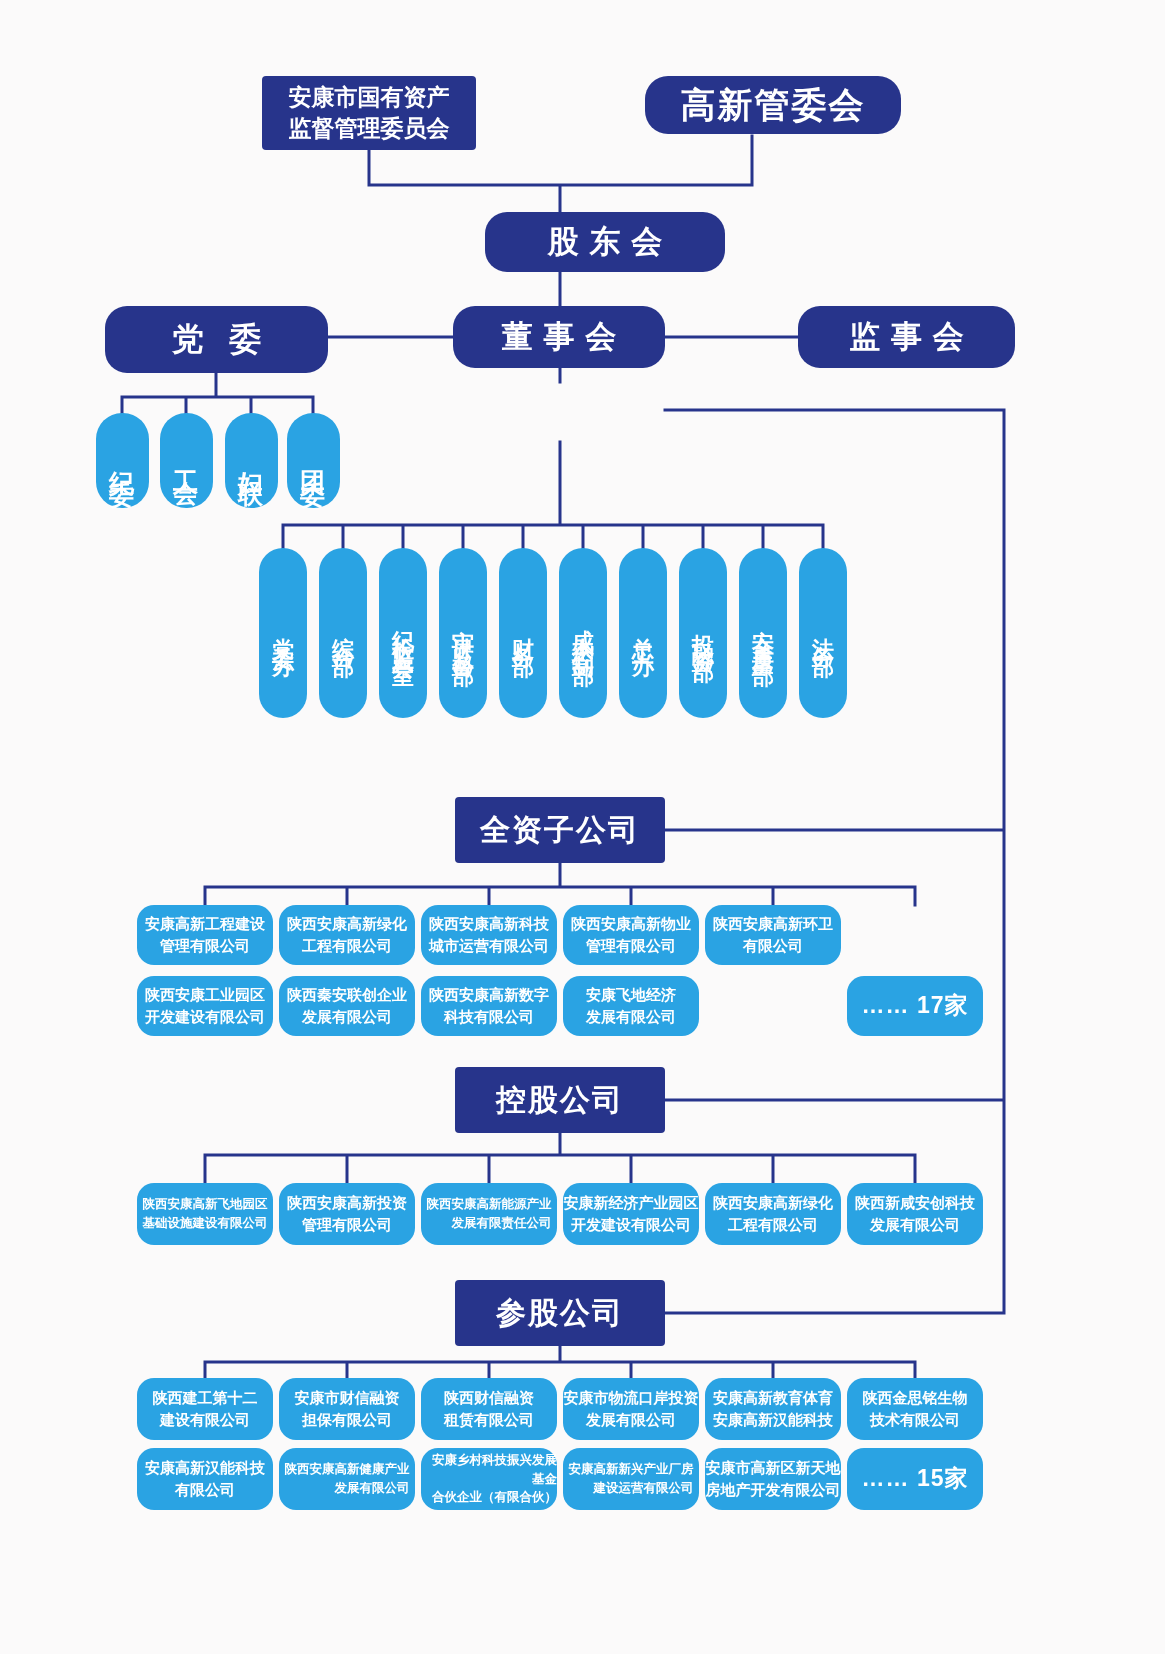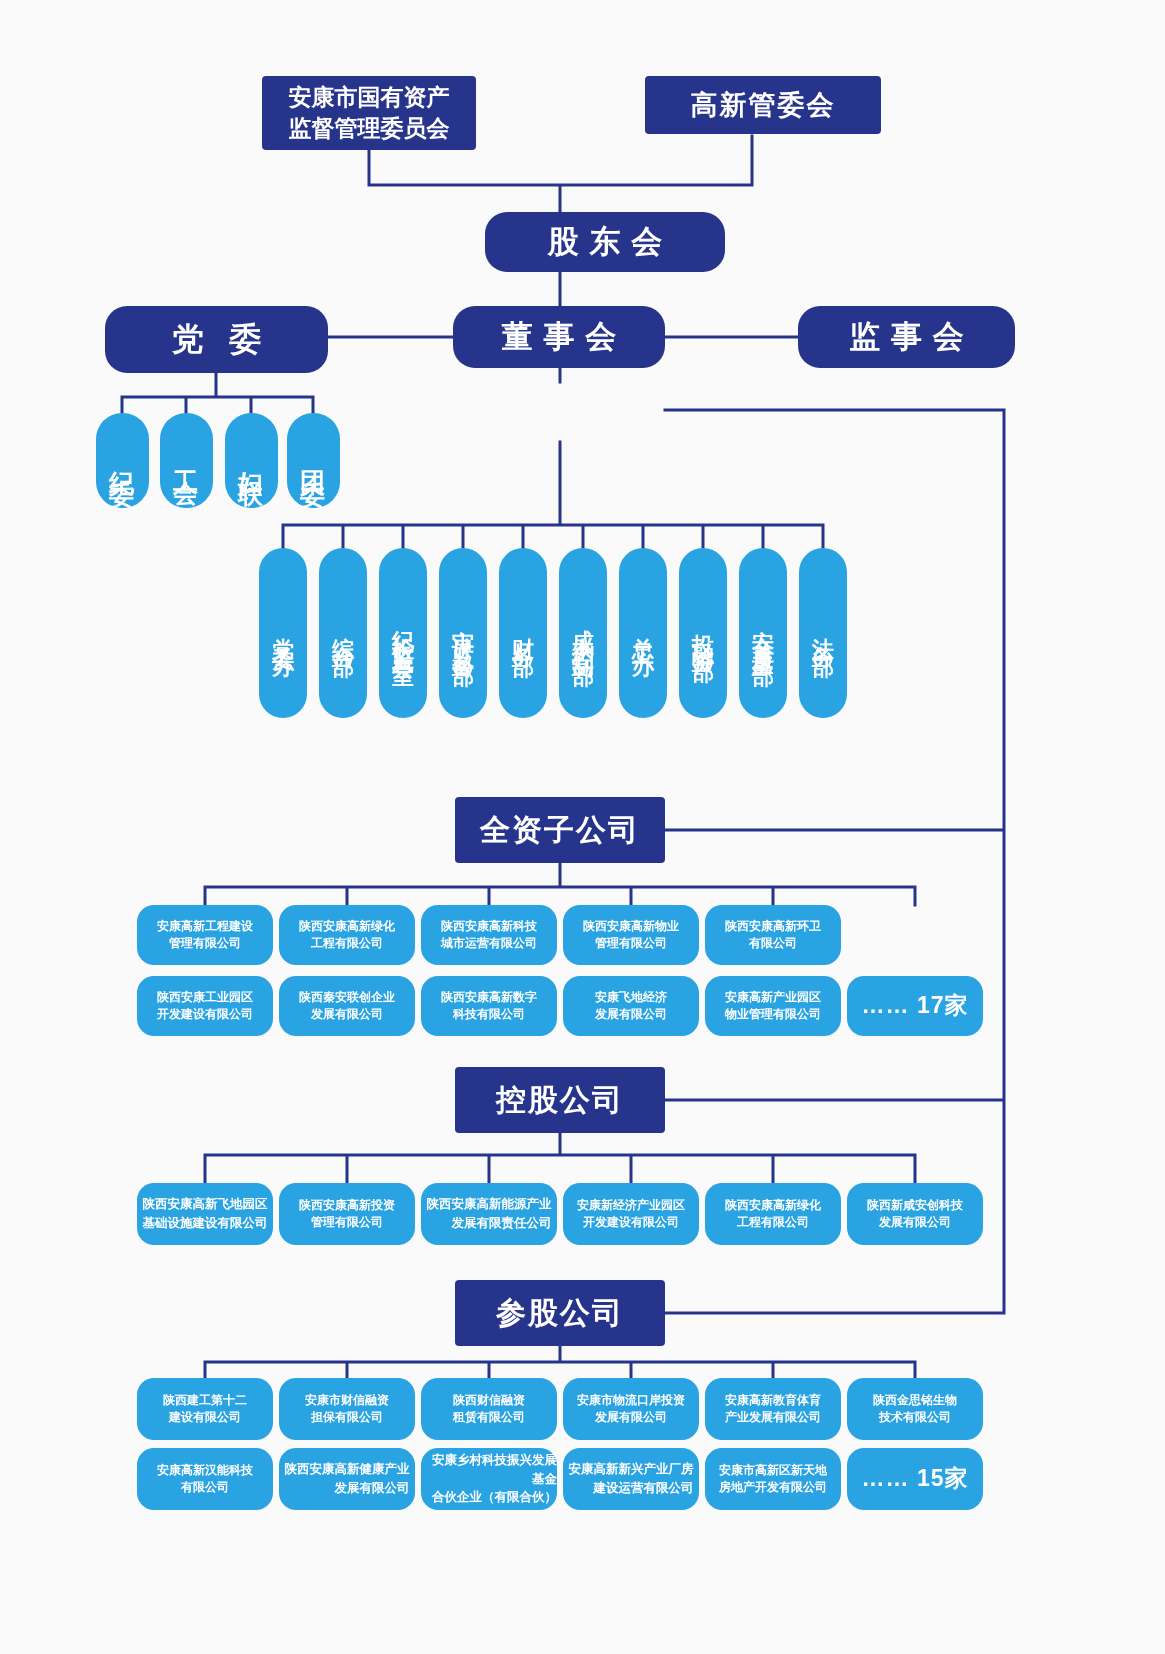--- a/index.html
+++ b/index.html
@@ -15,37 +15,37 @@
   }
   .wires{position:absolute;left:0;top:0;width:1165px;height:1654px;}
   .nb,.bb{
     position:absolute;display:flex;align-items:center;justify-content:center;
     color:var(--txt);font-weight:bold;text-align:center;white-space:pre-line;
     box-sizing:border-box;
   }
   .nb{background:var(--navy);border-radius:22px;}
   .bb{background:var(--blue);border-radius:18px;}
   .gov1{left:262px;top:76px;width:214px;height:74px;font-size:23px;line-height:1.35;border-radius:4px;}
-  .gov2{left:645px;top:76px;width:236px;height:58px;font-size:27px;letter-spacing:2px;border-radius:4px;}
+  .gov2{left:645px;top:76px;width:256px;height:58px;font-size:35px;letter-spacing:2px;border-radius:23px;}
   .shareholders{left:453px;top:212px;width:240px;height:60px;font-size:31px;letter-spacing:.35em;padding-left:.35em;margin-left:32px;}
   .party{left:105px;top:306px;width:223px;height:67px;font-size:32px;letter-spacing:.8em;padding-left:.8em;}
   .board{left:453px;top:306px;width:212px;height:62px;font-size:31px;letter-spacing:.35em;padding-left:.35em;}
   .supervisors{left:798px;top:306px;width:217px;height:62px;font-size:31px;letter-spacing:.35em;padding-left:.35em;}
   .management{left:453px;top:382px;width:212px;height:60px;font-size:31px;letter-spacing:.35em;padding-left:.35em;}
   .sec-head{left:455px;width:210px;height:66px;font-size:30px;letter-spacing:2px;border-radius:4px;}
   .sec-whole{top:797px;} .sec-holding{top:1067px;} .sec-invested{top:1280px;}
   .vpill{
     position:absolute;background:var(--blue);color:var(--txt);font-weight:bold;
     writing-mode:vertical-rl;text-orientation:upright;
     display:flex;align-items:center;justify-content:center;
     letter-spacing:.38em;box-sizing:border-box;
   }
   .ppill{top:413px;width:53px;height:95px;border-radius:26px;font-size:25px;}
   .dpill{top:548px;width:48px;height:170px;border-radius:24px;font-size:22px;}
-  .co{width:136px;height:60px;font-size:12px;line-height:1.45;border-radius:17px;}
+  .co{width:136px;height:60px;font-size:15px;line-height:1.45;border-radius:17px;}
   .co.sm{font-size:12.5px;line-height:1.5;text-align:right;}
   .co.r-hold,.co.r-inv1,.co.r-inv2{height:62px;}
   .r-w1{top:905px;} .r-w2{top:976px;} .r-hold{top:1183px;} .r-inv1{top:1378px;} .r-inv2{top:1448px;}
   .c0{left:137px;} .c1{left:279px;} .c2{left:421px;} .c3{left:563px;} .c4{left:705px;} .c5{left:847px;}
   .more{font-size:23px;letter-spacing:1px;}
 </style>
 </head>
 <body>
 
 <div class="canvas">
@@ -98,22 +98,20 @@
   <div class="bb co r-w1 c4">陕西安康高新环卫
 有限公司</div>
   <div class="bb co r-w2 c0">陕西安康工业园区
 开发建设有限公司</div>
   <div class="bb co r-w2 c1">陕西秦安联创企业
 发展有限公司</div>
   <div class="bb co r-w2 c2">陕西安康高新数字
 科技有限公司</div>
   <div class="bb co r-w2 c3">安康飞地经济
 发展有限公司</div>
-  <div class="bb co r-w2 c4">安康高新产业园区
-物业管理有限公司</div>
   <div class="bb co r-w2 c5 more">…… 17家</div>
 
   <div class="nb sec-head sec-holding">控股公司</div>
   <div class="bb co r-hold c0 sm">陕西安康高新飞地园区
 基础设施建设有限公司</div>
   <div class="bb co r-hold c1">陕西安康高新投资
 管理有限公司</div>
   <div class="bb co r-hold c2 sm">陕西安康高新能源产业
 发展有限责任公司</div>
   <div class="bb co r-hold c3">安康新经济产业园区
@@ -126,21 +124,21 @@
   <div class="nb sec-head sec-invested">参股公司</div>
   <div class="bb co r-inv1 c0">陕西建工第十二
 建设有限公司</div>
   <div class="bb co r-inv1 c1">安康市财信融资
 担保有限公司</div>
   <div class="bb co r-inv1 c2">陕西财信融资
 租赁有限公司</div>
   <div class="bb co r-inv1 c3">安康市物流口岸投资
 发展有限公司</div>
   <div class="bb co r-inv1 c4">安康高新教育体育
-产业发展有限公司</div>
+安康高新汉能科技</div>
   <div class="bb co r-inv1 c5">陕西金思铭生物
 技术有限公司</div>
   <div class="bb co r-inv2 c0">安康高新汉能科技
 有限公司</div>
   <div class="bb co r-inv2 c1 sm">陕西安康高新健康产业
 发展有限公司</div>
   <div class="bb co r-inv2 c2 sm">安康乡村科技振兴发展基金
 合伙企业（有限合伙）</div>
   <div class="bb co r-inv2 c3 sm">安康高新新兴产业厂房
 建设运营有限公司</div>

